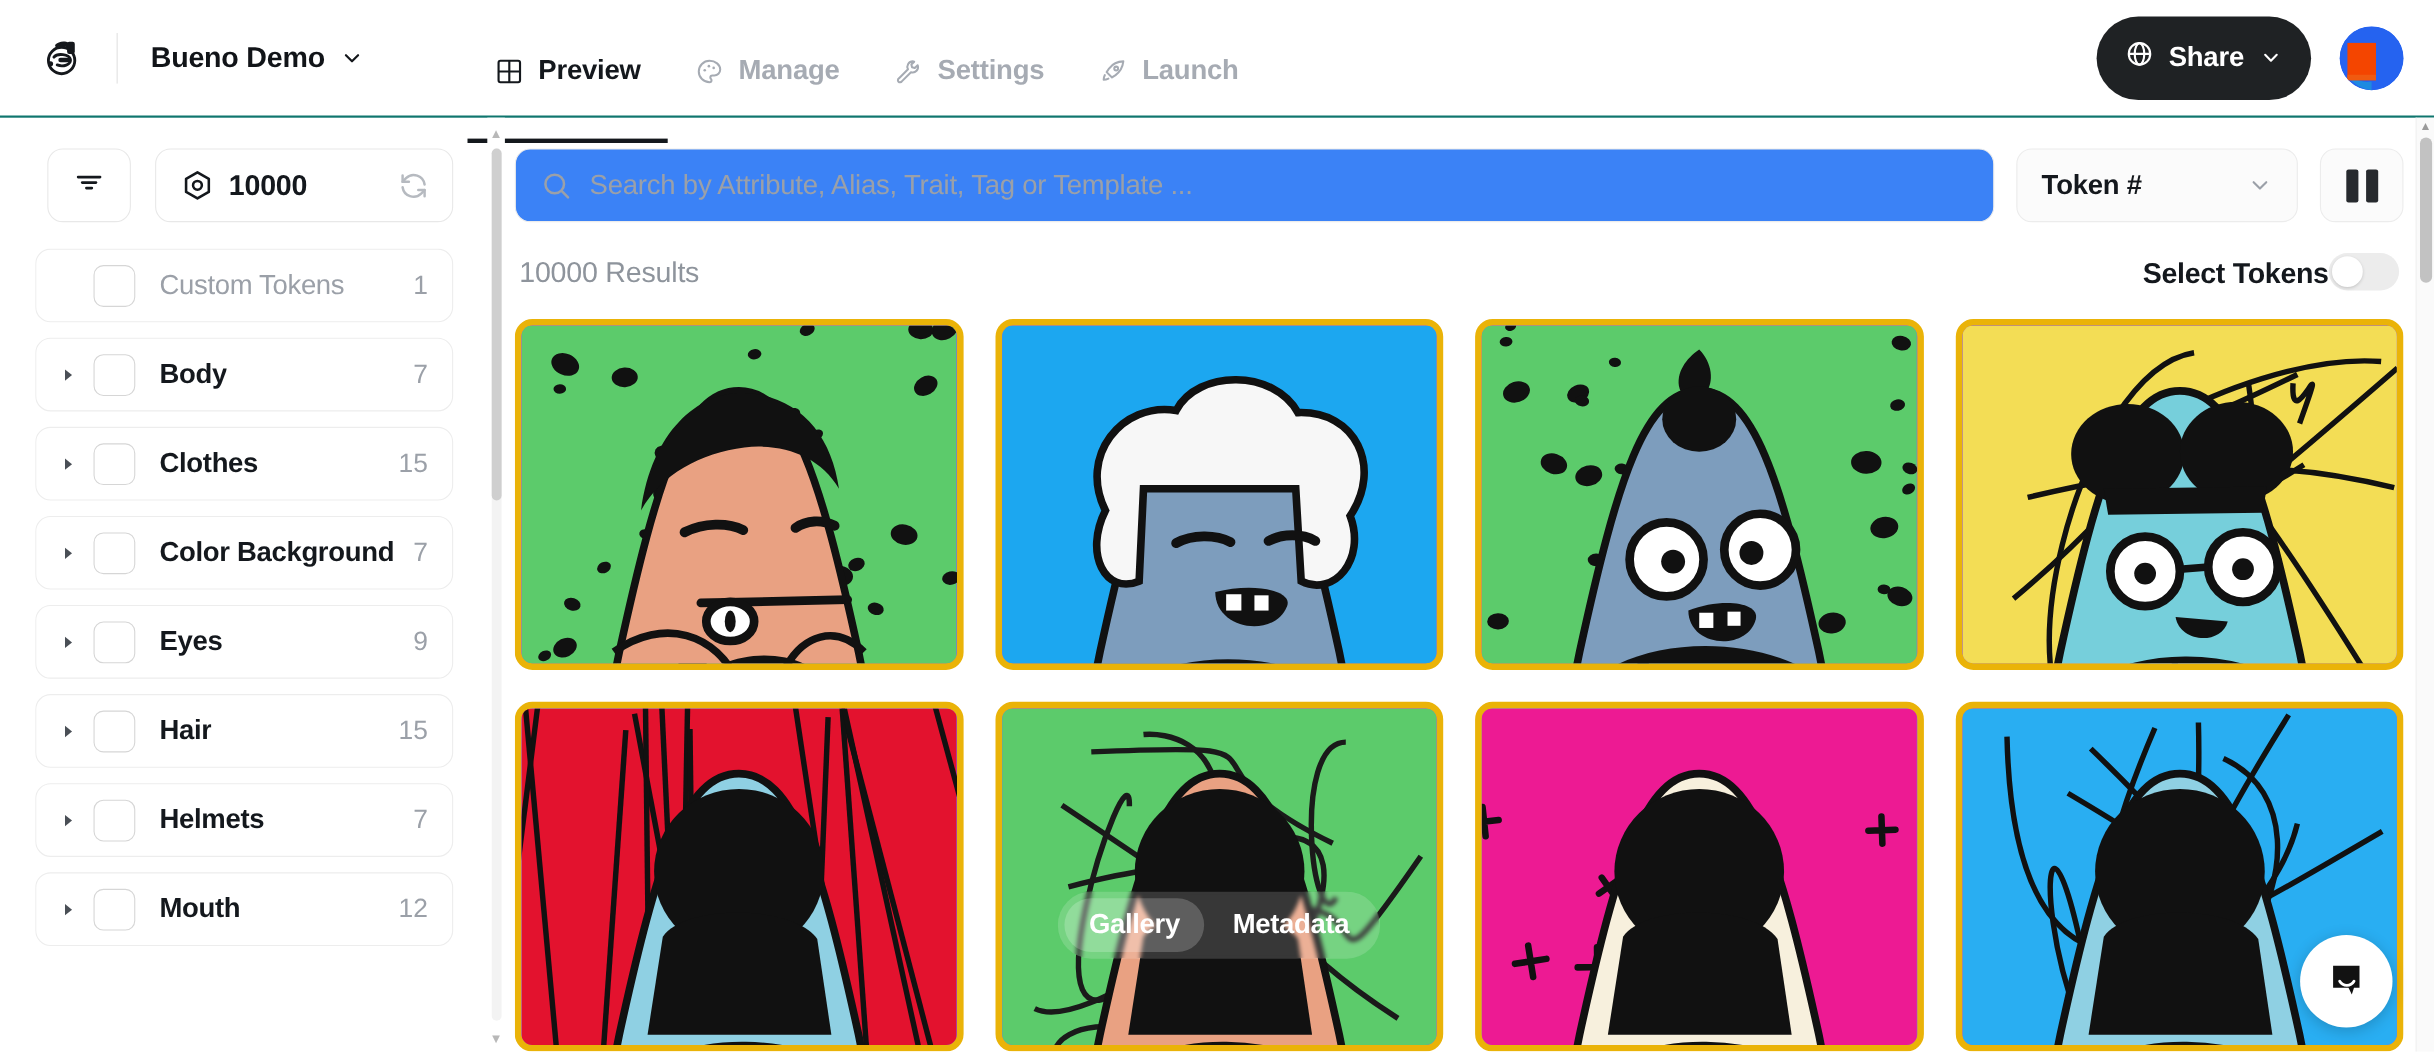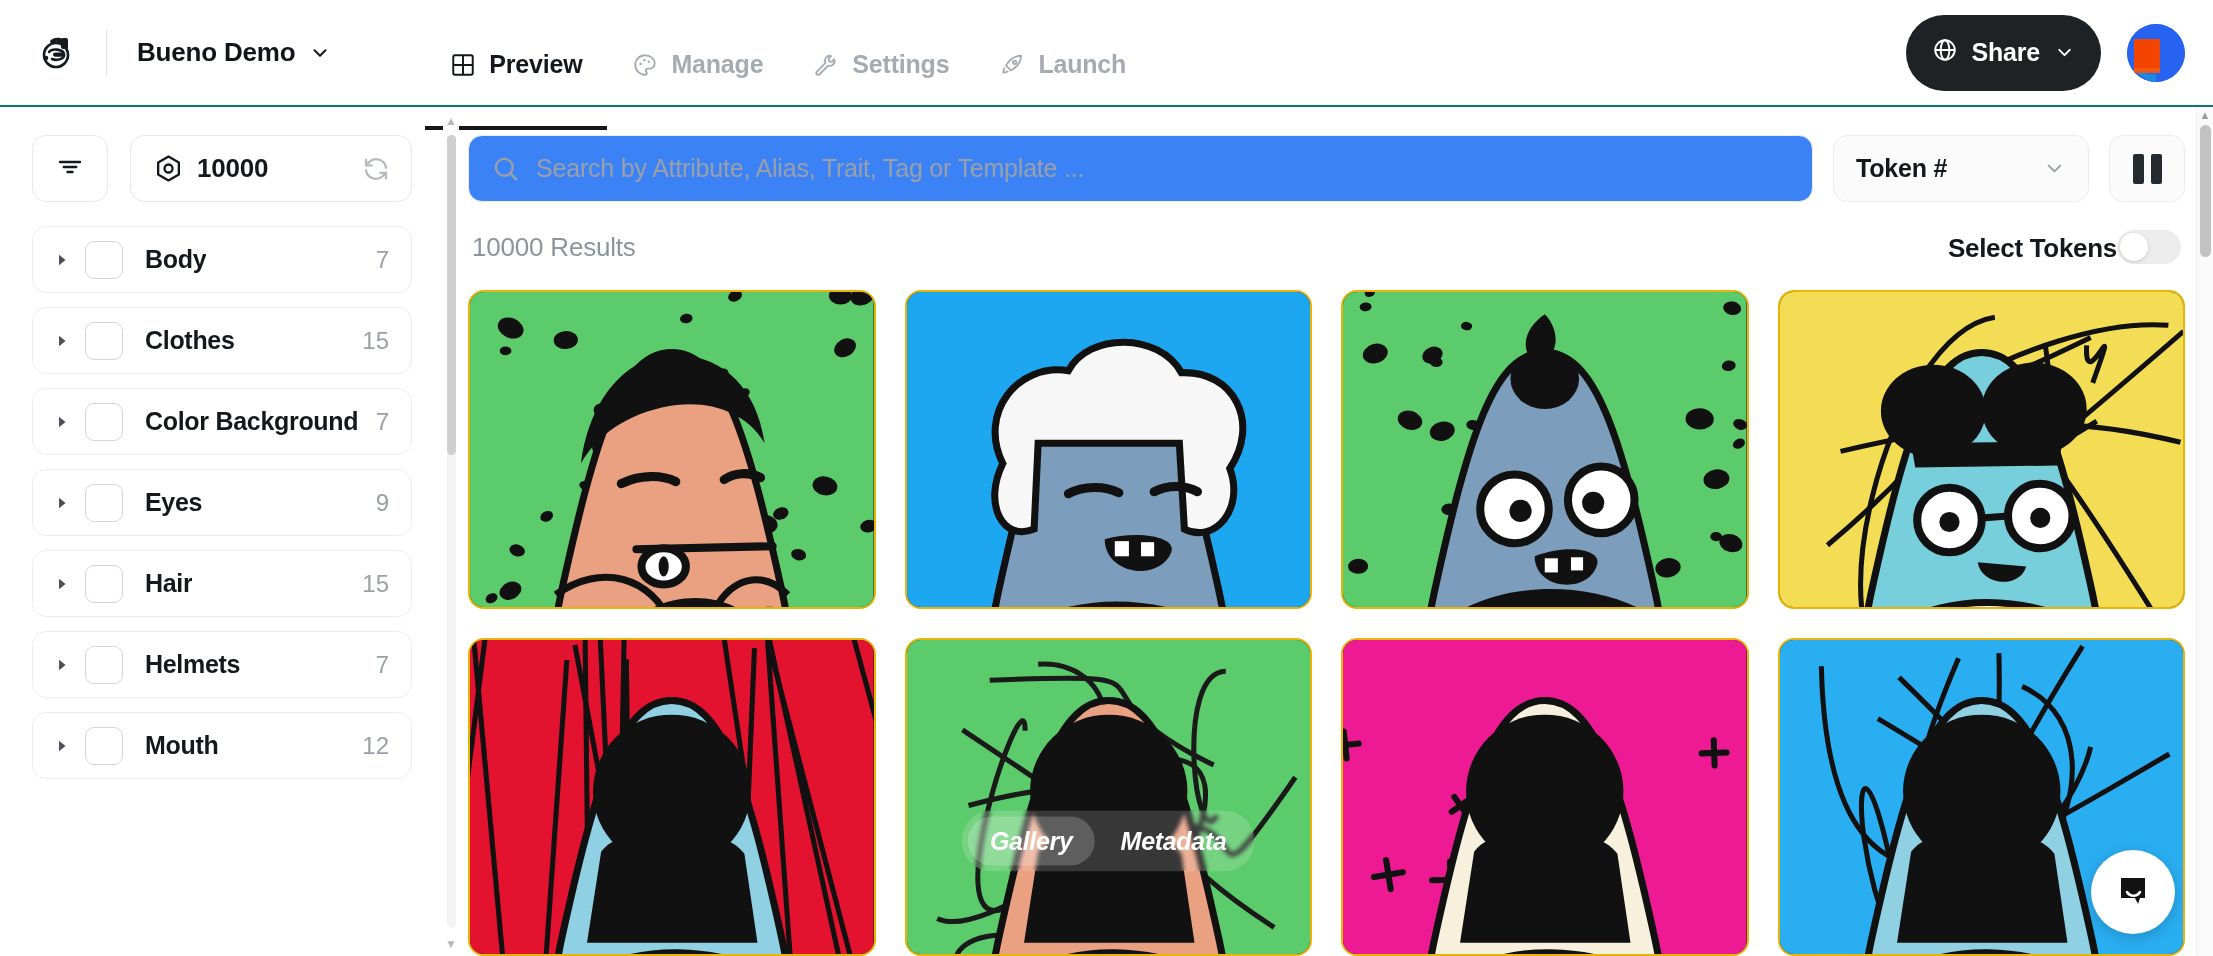--- a/index.html
+++ b/index.html
@@ -99,20 +99,21 @@
   .leftcol {
     width: 440px;
     flex: 0 0 440px;
     display: flex; flex-direction: column;
     padding: 28px 0 0 32px;
     position: relative;
   }
   .filter-row {
     display: flex; align-items: center; gap: 22px;
     padding-right: 28px;
+    margin-left: 11px;
   }
   .icon-box {
     width: 76px; height: 67px;
     border: 1px solid #e8e8e8; border-radius: 14px;
     display: flex; align-items: center; justify-content: center;
     cursor: pointer; background: #fff; flex:0 0 auto;
   }
   .token-count-box {
     flex: 1;
     height: 67px;
@@ -265,27 +266,26 @@
   }
 
   .grid {
     margin-top: 26px;
     display: grid;
     grid-template-columns: repeat(4, 1fr);
     gap: 29px;
     overflow: hidden;
   }
   .card {
-    border: 2px solid #eab308;
+    border: 6px solid #eab308;
     border-radius: 16px;
     overflow: hidden;
-    background: #0f172a;
+    background: #8b5cf6;
     cursor: pointer;
     position: relative;
-    font-style: italic;
   }
   .card-art {
     width: 100%;
     aspect-ratio: 1 / 1;
     display: block;
     position: relative;
   }
   .card-art svg { display: block; width: 100%; height: 100%; }
   .hover-pill {
     position: absolute;
@@ -465,20 +465,26 @@
               <polyline points="4 4.5 4 9 8.6 9"></polyline>
             <path d="M4 13a8 8 0 0 0 13.5 4.6L20 15"></path>
               <polyline points="20 19.5 20 15 15.4 15"></polyline>
           </svg>
         </span>
       </div>
     </div>
 
     <div class="attr-list">
 
+    <div class="attr-item">
+          <span class="caret"></span>
+          <span class="cbox"></span>
+          <span class="attr-label muted">Custom Tokens</span>
+          <span class="attr-count">1</span>
+        </div>
         <div class="attr-item">
           <span class="caret">
             <svg width="14" height="14" viewBox="0 0 12 12">
               <polygon points="3.5,1.6 9,6 3.5,10.4" fill="#4a4f56"></polygon>
             </svg>
           </span>
           <span class="cbox"></span>
           <span class="attr-label">Body</span>
           <span class="attr-count">7</span>
         </div>

